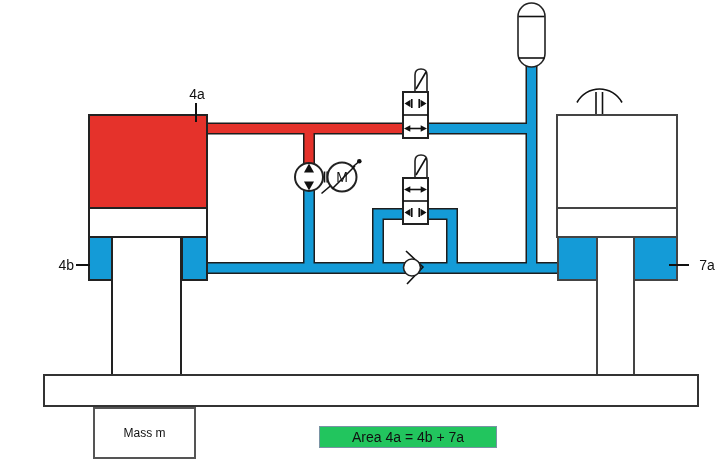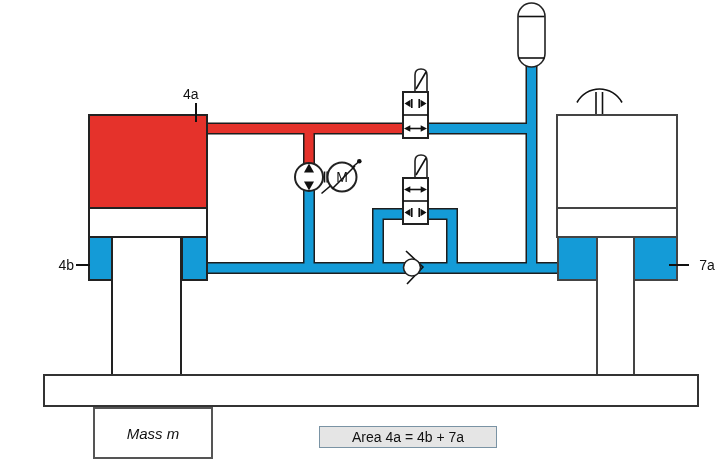--- a/index.html
+++ b/index.html
@@ -17,23 +17,23 @@
   .sym-thin{fill:#fff;stroke:#222;stroke-width:1.6;}
   .ln{stroke:#111;stroke-width:1.6;fill:none;}
   .solid{fill:#111;stroke:none;}
   
   .red-chamber{left:88px;top:114px;width:120px;height:95px;background:var(--pressure-red,#e5322b);border:2px solid #222;}
   .piston{background:#fff;border:2px solid #222;}
   .blue-block{background:var(--hydraulic-blue,#149bd7);border:2px solid #222;}
   .rod{background:#fff;border-left:2px solid #222;border-right:2px solid #222;}
   .rc{border-color:#444;}
   .platform{left:43px;top:374px;width:656px;height:33px;background:#fff;border:2px solid #333;}
-  .mass-box{left:93px;top:407px;width:120px;height:52px;background:#fff;border:2px solid #555;
-    display:flex;align-items:center;justify-content:center;font-size:15px;font-style:italic;}
-  .area-box{left:319px;top:426px;width:178px;height:22px;background:#e5e5e5;border:1px solid var(--area-box-border,#7a93a4);
+  .mass-box{left:93px;top:407px;width:103px;height:52px;background:#fff;border:2px solid #555;
+    display:flex;align-items:center;justify-content:center;font-size:12px;}
+  .area-box{left:319px;top:426px;width:178px;height:22px;background:#22c55e;border:1px solid var(--area-box-border,#7a93a4);
     display:flex;align-items:center;justify-content:center;font-size:14px;}
   .lbl{font-size:14px;line-height:16px;}
   .tick-v{background:#111;}
   .tick-h{background:#111;}
 </style>
 </head>
 <body>
 
 <div class="canvas">
 
@@ -133,21 +133,21 @@
   </div>
 
   <div class="abs platform"></div>
   <div class="abs mass-box">
     <span>Mass m</span>
   </div>
   <div class="abs area-box">
     <span>Area 4a = 4b + 7a</span>
   </div>
 
-  <div class="abs lbl" style="left:183px;top:86px;width:28px;text-align:left;">4a</div>
+  <div class="abs lbl" style="left:183px;top:86px;width:28px;text-align:center;">4a</div>
   <div class="abs tick-v" style="left:195px;top:103px;width:2px;height:19px;"></div>
 
   <div class="abs lbl" style="left:46px;top:257px;width:28px;text-align:right;">4b</div>
   <div class="abs tick-h" style="left:76px;top:264px;width:14px;height:2px;"></div>
 
   <div class="abs lbl" style="left:692px;top:257px;width:30px;text-align:center;">7a</div>
   <div class="abs tick-h" style="left:669px;top:264px;width:20px;height:2px;"></div>
 
 </div>
 

